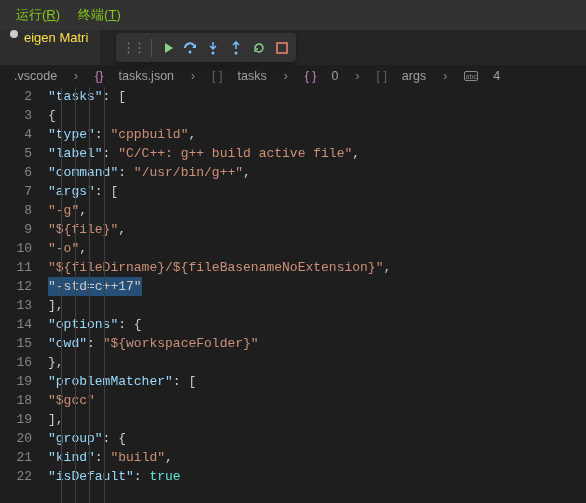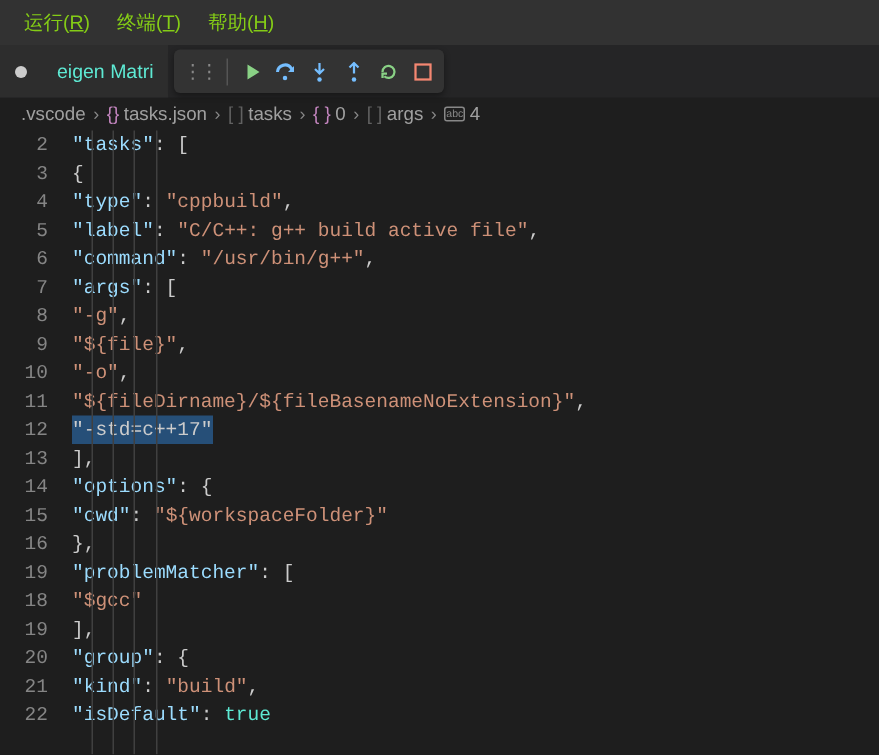--- a/index.html
+++ b/index.html
@@ -27,25 +27,25 @@
   .menubar-item .mnemonic { text-decoration: underline; }
   .tabrow {
     height: 35px;
     background: #252526;
     display: flex;
     align-items: stretch;
     position: relative;
   }
   .tab {
     display: flex;
-    align-items: center;
+    align-items: flex-start;
     padding: 0 10px;
     background: #2d2d2d;
-    color: #5eead4;
-    gap: 20px;
+    color: #fde047;
+    gap: 6px;
     min-width: 100px;
     position: relative;
   }
   .tab.inactive-right {
     margin-left: 214px;
   }
   .tab .dirty {
     width: 8px; height: 8px; border-radius: 50%;
     background: #ccc;
   }
@@ -66,21 +66,21 @@
   .debug-toolbar .ico { width: 16px; height: 16px; display: flex; align-items: center; justify-content: center; }
   .debug-toolbar .divider { width: 1px; height: 18px; background: #555; }
   .breadcrumbs {
     height: 22px;
     background: #1e1e1e;
     display: flex;
     align-items: center;
     padding-left: 14px;
     color: #a0a0a0;
     font-size: 12.5px;
-    gap: 3px;
+    gap: 15px;
   }
   .breadcrumbs .chev { color: #888; font-size: 12px; padding: 0 2px; }
   .breadcrumbs .brace-ico { color: #c586c0; }
   .breadcrumbs .bracket-ico { color: #616161; }
   .breadcrumbs .key-ico {
     display: inline-flex; align-items: center; justify-content: center;
     width: 14px; height: 10px;
     border: 1px solid #888; border-radius: 2px;
     font-size: 7px; color: #888;
   }
@@ -126,23 +126,20 @@
 </style>
 </head>
 <body>
 
 <div class="menubar">
   <div class="menubar-item">
     <span>运行</span>(<span class="mnemonic">R</span>)
   </div>
   <div class="menubar-item">
     <span>终端</span>(<span class="mnemonic">T</span>)
-  </div>
-  <div class="menubar-item">
-    <span>帮助</span>(<span class="mnemonic">H</span>)
   </div>
 </div>
 
 <div class="tabrow">
   <div class="tab">
     <span class="dirty"></span>
     <span>eigen Matri</span>
   </div>
 
   <div class="debug-toolbar">

